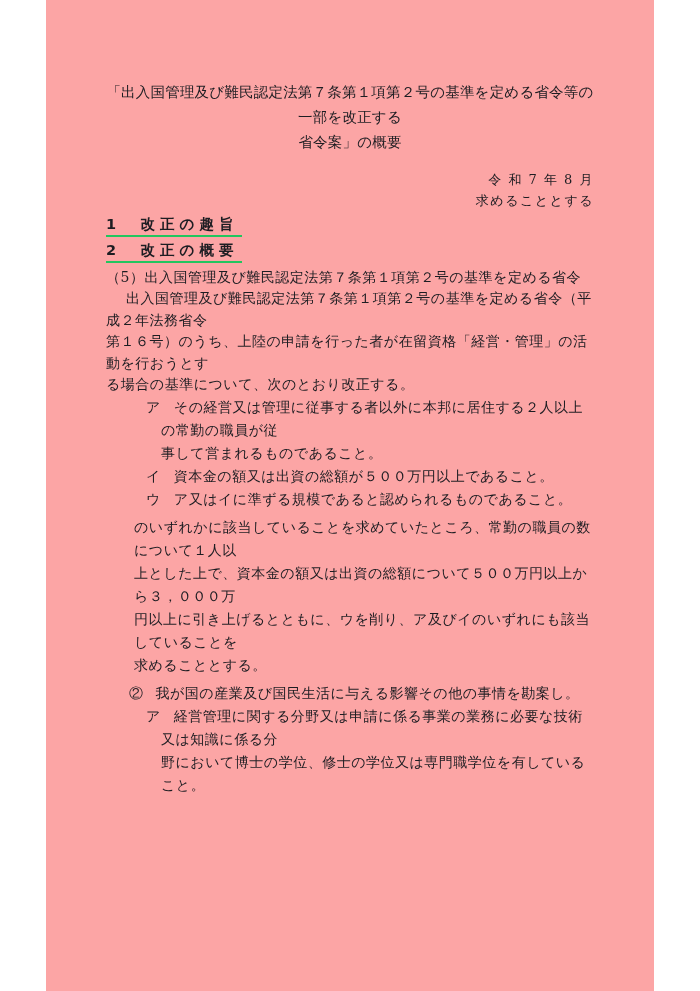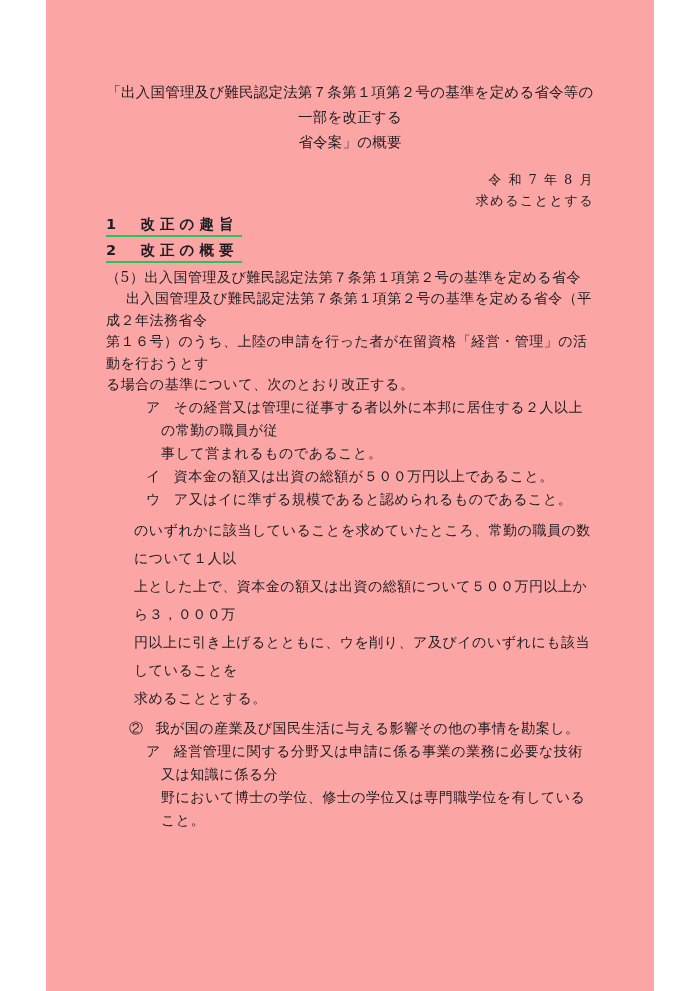--- a/index.html
+++ b/index.html
@@ -75,21 +75,21 @@
   .subitem {
     margin-left: 55px;
     text-indent: -15px;
     line-height: 23px;
   }
   .subitem .slabel { margin-right: 13px; }
   .subitem .stext { white-space: pre-line; }
   .cont {
     margin-left: 28px;
     margin-top: 5px;
-    line-height: 28px;
+    line-height: 23px;
     white-space: pre-line;
   }
   .item-1 { margin-top: 3px; }
 </style>
 </head>
 <body>
 
 <div class="page">
 
   <div class="doc-title">「出入国管理及び難民認定法第７条第１項第２号の基準を定める省令等の一部を改正する

